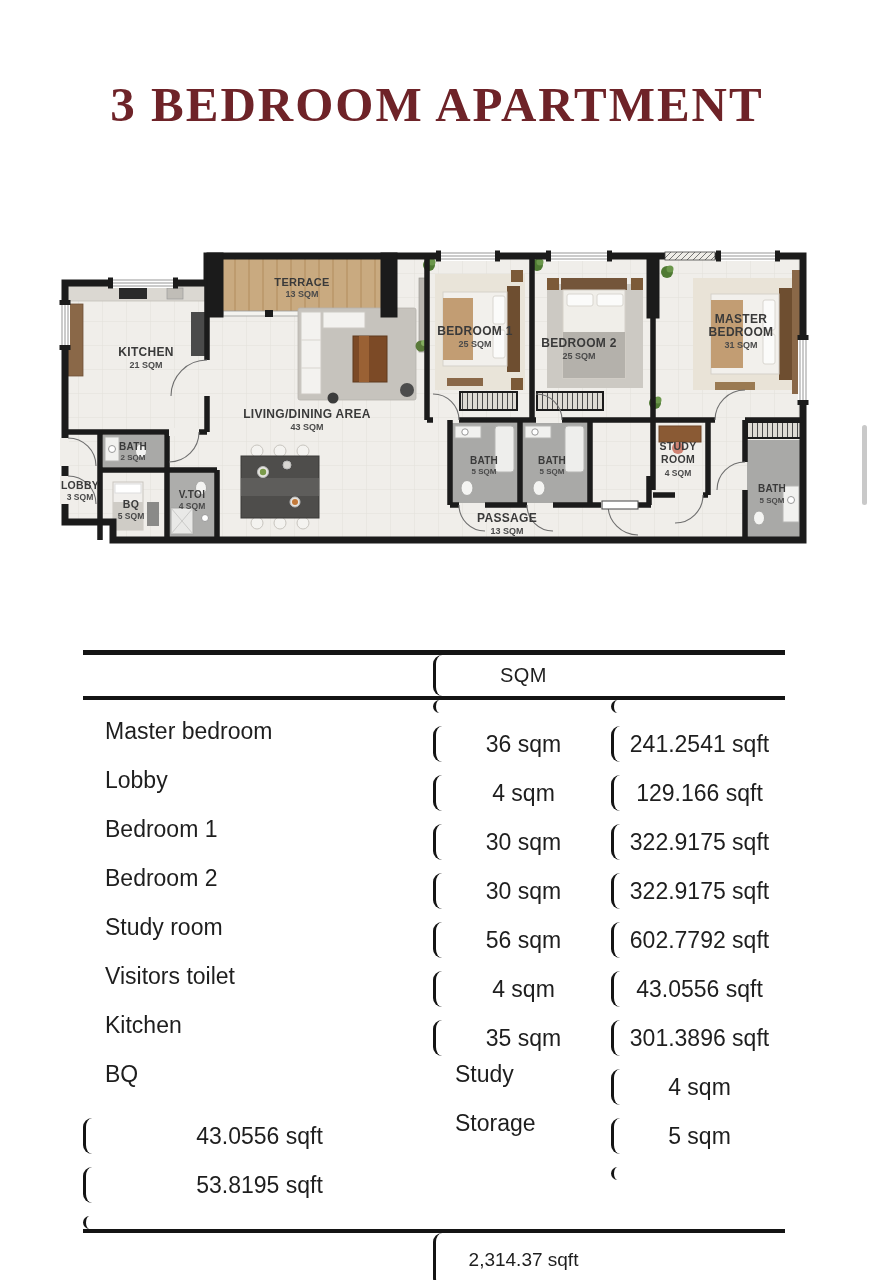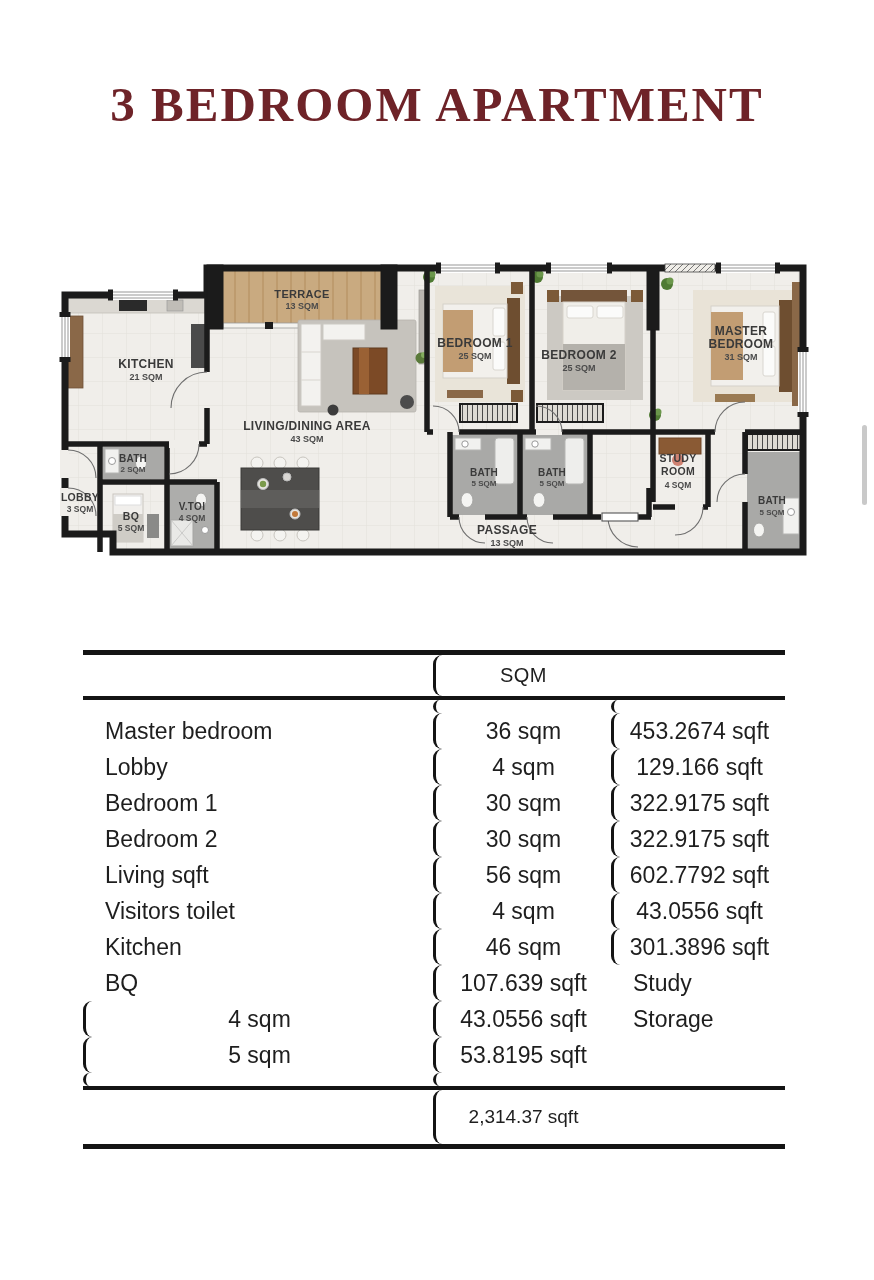--- a/index.html
+++ b/index.html
@@ -1,33 +1,33 @@
 <!DOCTYPE html>
 <html><head>
 <meta charset="utf-8">
 <style>
   html,body{margin:0;padding:0;background:#ffffff;}
   .page{position:relative;width:874px;height:1280px;background:#ffffff;overflow:hidden;
         font-family:"Liberation Sans",sans-serif;}
   .title{position:absolute;top:76px;left:0;width:100%;text-align:center;
          font-family:"Liberation Serif",serif;font-weight:bold;font-size:49px;
          letter-spacing:2px;color:#6e2328;white-space:nowrap;}
-  .floorplan{position:absolute;left:55px;top:262px;width:755px;height:295px;}
+  .floorplan{position:absolute;left:55px;top:250px;width:755px;height:295px;}
   .floorplan svg{display:block;}
 
   
   .table-wrap{position:absolute;left:83px;top:650px;width:702px;color:#1e1e1e;}
   .tgrid{display:grid;grid-template-columns:350px 178px 174px;}
   .thead{border-top:5px solid #141414;border-bottom:4px solid #141414;}
   .thead .hcell{height:41px;display:flex;align-items:center;justify-content:center;
                 font-size:20px;letter-spacing:.5px;}
   .vline{border-left:3px solid #141414;border-radius:9px;}
   .tbody .cell{height:36px;display:flex;align-items:center;font-size:23px;}
   .tbody .c-label{padding-left:22px;}
-  .tbody .c-sqm,.tbody .c-sqft{justify-content:center;}
+  .tbody .c-sqm,.tbody .c-sqft{justify-content:center;margin-top:13px;}
   .tbody .sp{height:13px;}
   .total{border-top:4px solid #141414;border-bottom:5px solid #141414;}
   .total .cell{height:54px;display:flex;align-items:center;justify-content:center;font-size:19px;}
 
   .scrollbar-thumb{position:absolute;right:7px;top:425px;width:5px;height:80px;
                    background:#c9c9c9;border-radius:3px;}
 
   
   .rname{font-family:"Liberation Sans",sans-serif;font-weight:bold;fill:#3a3a3a;
          text-anchor:middle;letter-spacing:.3px;}
@@ -337,41 +337,40 @@
     <div class="tgrid thead">
       <div class="hcell"></div>
       <div class="hcell vline">SQM</div>
     </div>
     <div class="tgrid tbody" id="tbody">
       <div class="cell sp"></div>
       <div class="cell sp vline"></div>
       <div class="cell sp vline"></div>
     <div class="cell c-label">Master bedroom</div>
         <div class="cell c-sqm vline">36 sqm</div>
-        <div class="cell c-sqft vline">453.2674 sqft</div>
+        <div class="cell c-sqft vline">241.2541 sqft</div>
         <div class="cell c-label">Lobby</div>
         <div class="cell c-sqm vline">4 sqm</div>
         <div class="cell c-sqft vline">129.166 sqft</div>
         <div class="cell c-label">Bedroom 1</div>
         <div class="cell c-sqm vline">30 sqm</div>
         <div class="cell c-sqft vline">322.9175 sqft</div>
         <div class="cell c-label">Bedroom 2</div>
         <div class="cell c-sqm vline">30 sqm</div>
         <div class="cell c-sqft vline">322.9175 sqft</div>
-        <div class="cell c-label">Living sqft</div>
+        <div class="cell c-label">Study room</div>
         <div class="cell c-sqm vline">56 sqm</div>
         <div class="cell c-sqft vline">602.7792 sqft</div>
         <div class="cell c-label">Visitors toilet</div>
         <div class="cell c-sqm vline">4 sqm</div>
         <div class="cell c-sqft vline">43.0556 sqft</div>
         <div class="cell c-label">Kitchen</div>
-        <div class="cell c-sqm vline">46 sqm</div>
+        <div class="cell c-sqm vline">35 sqm</div>
         <div class="cell c-sqft vline">301.3896 sqft</div>
         <div class="cell c-label">BQ</div>
-        <div class="cell c-sqft vline">107.639 sqft</div>
         <div class="cell c-label">Study</div>
         <div class="cell c-sqm vline">4 sqm</div>
         <div class="cell c-sqft vline">43.0556 sqft</div>
         <div class="cell c-label">Storage</div>
         <div class="cell c-sqm vline">5 sqm</div>
         <div class="cell c-sqft vline">53.8195 sqft</div>
         <div class="cell sp c-label"></div>
         <div class="cell sp c-sqm vline"></div>
         <div class="cell sp c-sqft vline"></div>
       </div>

